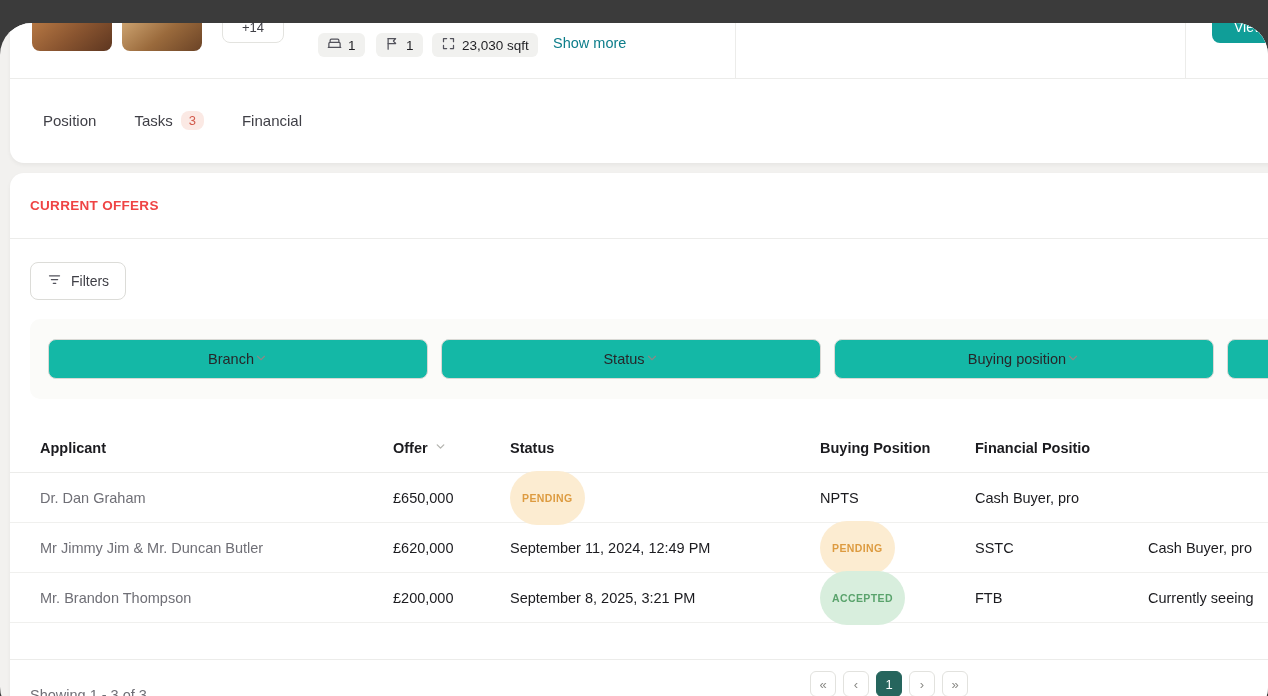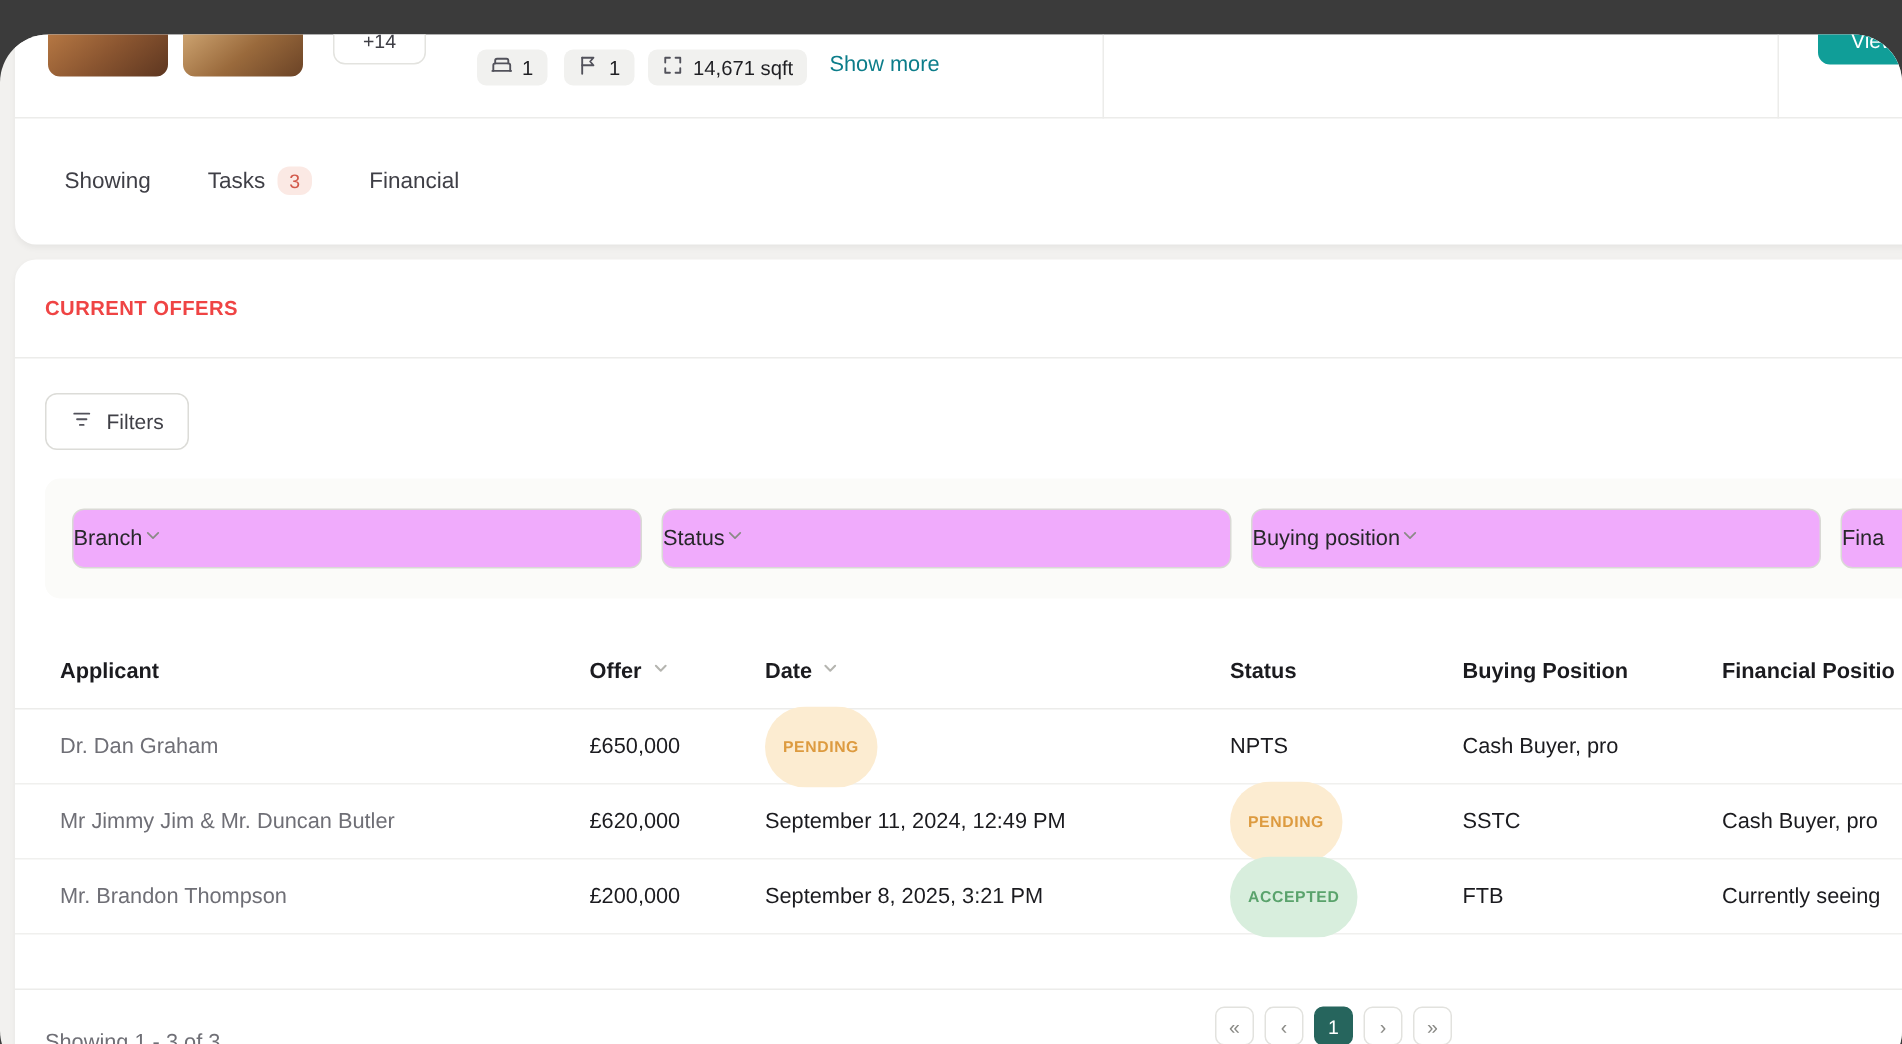--- a/index.html
+++ b/index.html
@@ -83,22 +83,22 @@
     font-size:14px; color:#3f3f46; font-family:inherit; cursor:pointer;
   }
   .filters-btn svg { color:#52525b; }
   .filter-panel {
     margin:19px 0 0 20px; padding:20px 18px;
     background:#fbfbf9; border-radius:10px 0 0 10px;
     display:flex; gap:13px; overflow:hidden;
   }
   .select {
     flex:0 0 380px; height:40px; padding:0 0;
-    background:#f0abfc; border:1px solid #d9d9d5; border-radius:8px;
-    display:flex; align-items:center; justify-content:flex-start;
+    background:#14b8a6; border:1px solid #d9d9d5; border-radius:8px;
+    display:flex; align-items:center; justify-content:center;
     font-size:14.5px; color:#27272a; cursor:pointer;
   }
   .select svg { color:#8a8a86; }
 
   .tgrid {
     display:grid;
     grid-template-columns:353px 117px 310px 155px 173px 1fr;
     align-items:center; padding-left:30px;
   }
   .thead { margin-top:24px; height:50px; font-size:14.5px; font-weight:700; color:#1b1b1f; border-bottom:1px solid #ececea; }
@@ -164,34 +164,34 @@
 
       <div class="stat-pill pill-sqft">
         <span>
           <svg viewBox="0 0 24 24" width="15" height="15" fill="none" stroke="currentColor" stroke-width="2" stroke-linecap="round" stroke-linejoin="round">
               <path d="M4 9V4h5"></path>
               <path d="M20 9V4h-5"></path>
               <path d="M4 15v5h5"></path>
               <path d="M20 15v5h-5"></path>
             </svg>
         </span>
-        <span>14,671 sqft</span>
+        <span>23,030 sqft</span>
       </div>
 
       <span class="show-more">Show more</span>
 
       <div class="vdiv vdiv-1"></div>
       <div class="vdiv vdiv-2"></div>
 
       <button class="view-btn">View</button>
     </div>
 
     <div class="tabs-row">
       <div class="tab">
-        <span>Showing</span>
+        <span>Position</span>
       </div>
       <div class="tab">
         <span>Tasks</span>
         <span class="tab-badge">3</span>
       </div>
       <div class="tab">
         <span>Financial</span>
       </div>
     </div>
   </div>
@@ -250,28 +250,20 @@
       </div>
       <div class="th">
         <span>Offer</span>
         <span>
           <svg viewBox="0 0 24 24" width="13" height="13" fill="none" stroke="currentColor" stroke-width="2.5" stroke-linecap="round" stroke-linejoin="round">
               <path d="M6 9l6 6 6-6"></path>
             </svg>
         </span>
       </div>
       <div class="th">
-        <span>Date</span>
-        <span>
-          <svg viewBox="0 0 24 24" width="13" height="13" fill="none" stroke="currentColor" stroke-width="2.5" stroke-linecap="round" stroke-linejoin="round">
-              <path d="M6 9l6 6 6-6"></path>
-            </svg>
-        </span>
-      </div>
-      <div class="th">
         <span>Status</span>
       </div>
       <div class="th">
         <span>Buying Position</span>
       </div>
       <div class="th">
         <span>Financial Positio</span>
       </div>
     </div>
 

